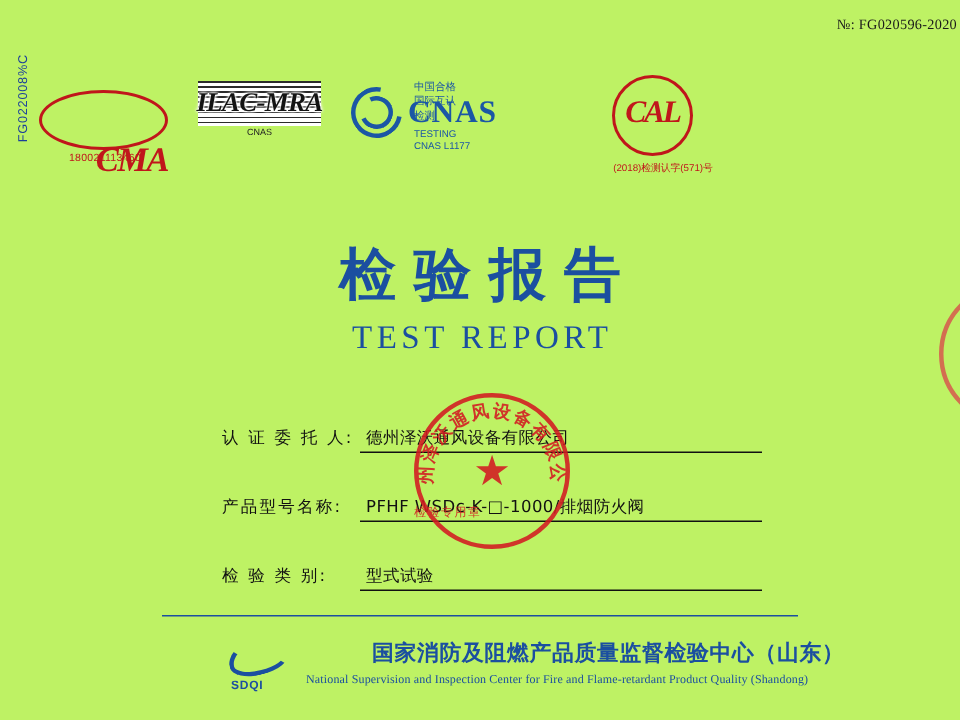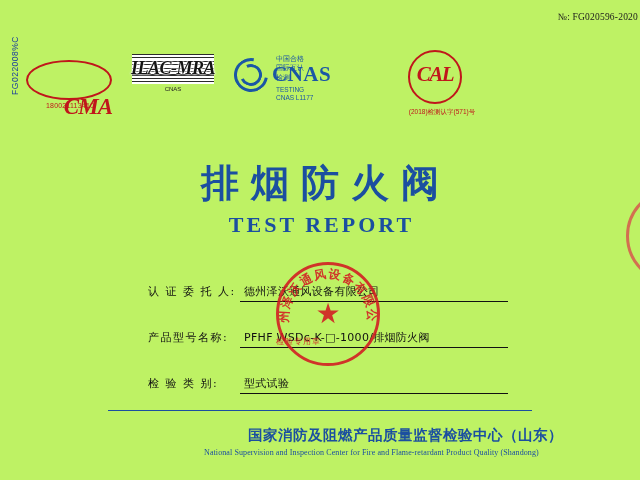--- a/index.html
+++ b/index.html
@@ -261,21 +261,21 @@
     color: #1b4fa0;
     letter-spacing: 12px;
     text-indent: 12px;
   }
   .title-en {
     position: absolute;
     left: 0; top: 212px;
     width: 640px;
     text-align: center;
     font-family: "Liberation Serif", serif;
-    font-weight: bold;
+    font-weight: normal;
     font-size: 22px;
     color: #1b4fa0;
     letter-spacing: 3px;
     text-indent: 3px;
   }
 
   
   .fields {
     position: absolute;
     left: 148px;
@@ -498,21 +498,21 @@
     </div>
 
     <div class="cal">
       <div class="cal-circle"></div>
       <div class="cal-text">CAL</div>
       <div class="cal-note">(2018)检测认字(571)号</div>
     </div>
 
   </div>
 
-  <div class="title-cn">排烟防火阀</div>
+  <div class="title-cn">检验报告</div>
   <div class="title-en">TEST REPORT</div>
 
   <div class="stamp-edge"></div>
   <div class="stamp-edge-txt">检验专用</div>
 
   <div class="fields">
 
     <div class="row">
       <div class="lbl">认 证 委 托 人:</div>
       <div class="val">德州泽沃通风设备有限公司</div>
@@ -542,17 +542,21 @@
       <text>
         <textPath href="#arcpath" startOffset="50%" text-anchor="middle">德州泽沃通风设备有限公司</textPath>
       </text>
     </svg>
     <div class="star">★</div>
     <div class="btm">检验专用章</div>
   </div>
 
   <div class="footer-rule"></div>
   <div class="footer">
+    <div class="sdqi-mark">
+      <div class="sdqi-swoosh"></div>
+      <div class="sdqi-txt">SDQI</div>
+    </div>
     <div class="foot-cn">国家消防及阻燃产品质量监督检验中心（山东）</div>
     <div class="foot-en">National Supervision and Inspection Center for Fire and Flame-retardant Product Quality (Shandong)</div>
   </div>
 
 </div>
 
 </body></html>

